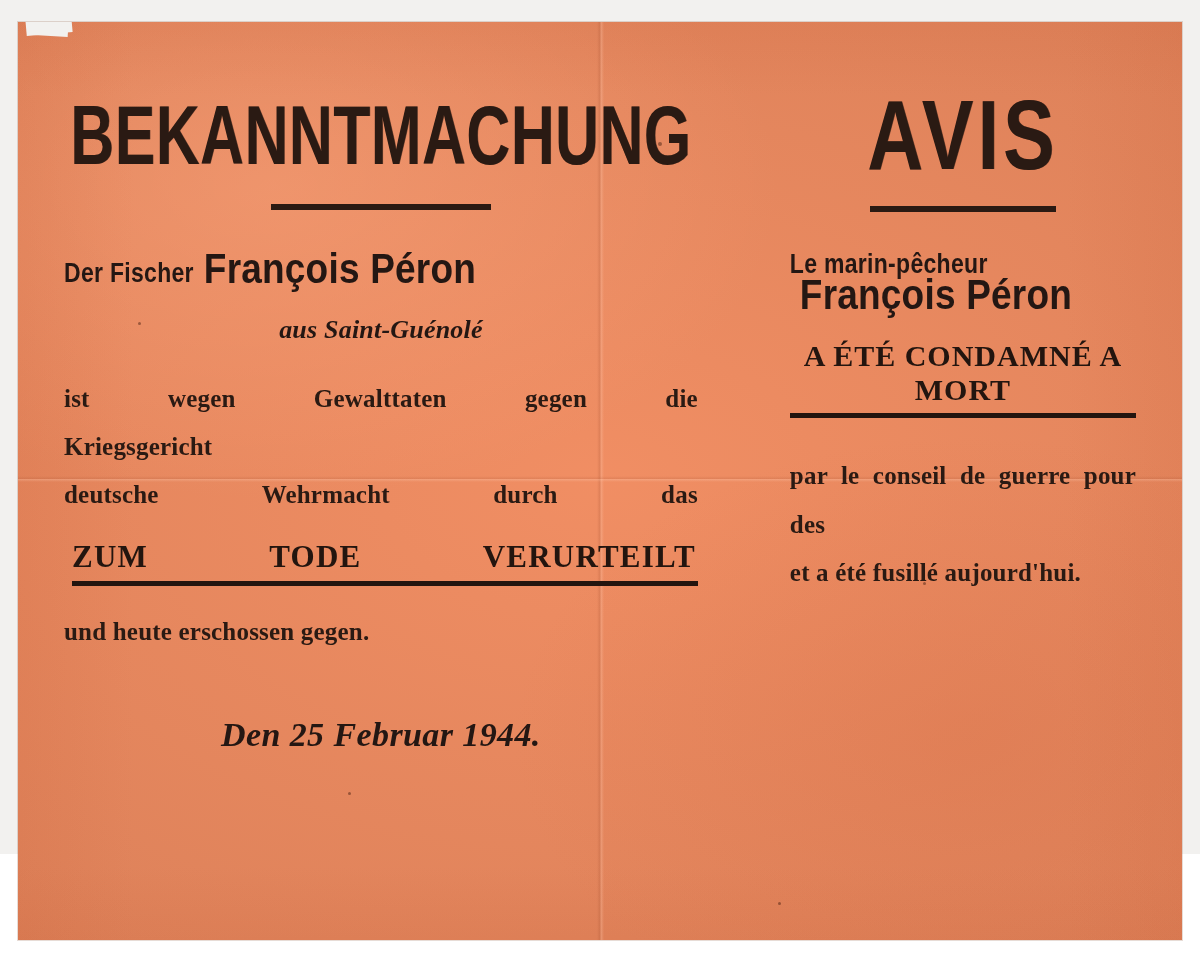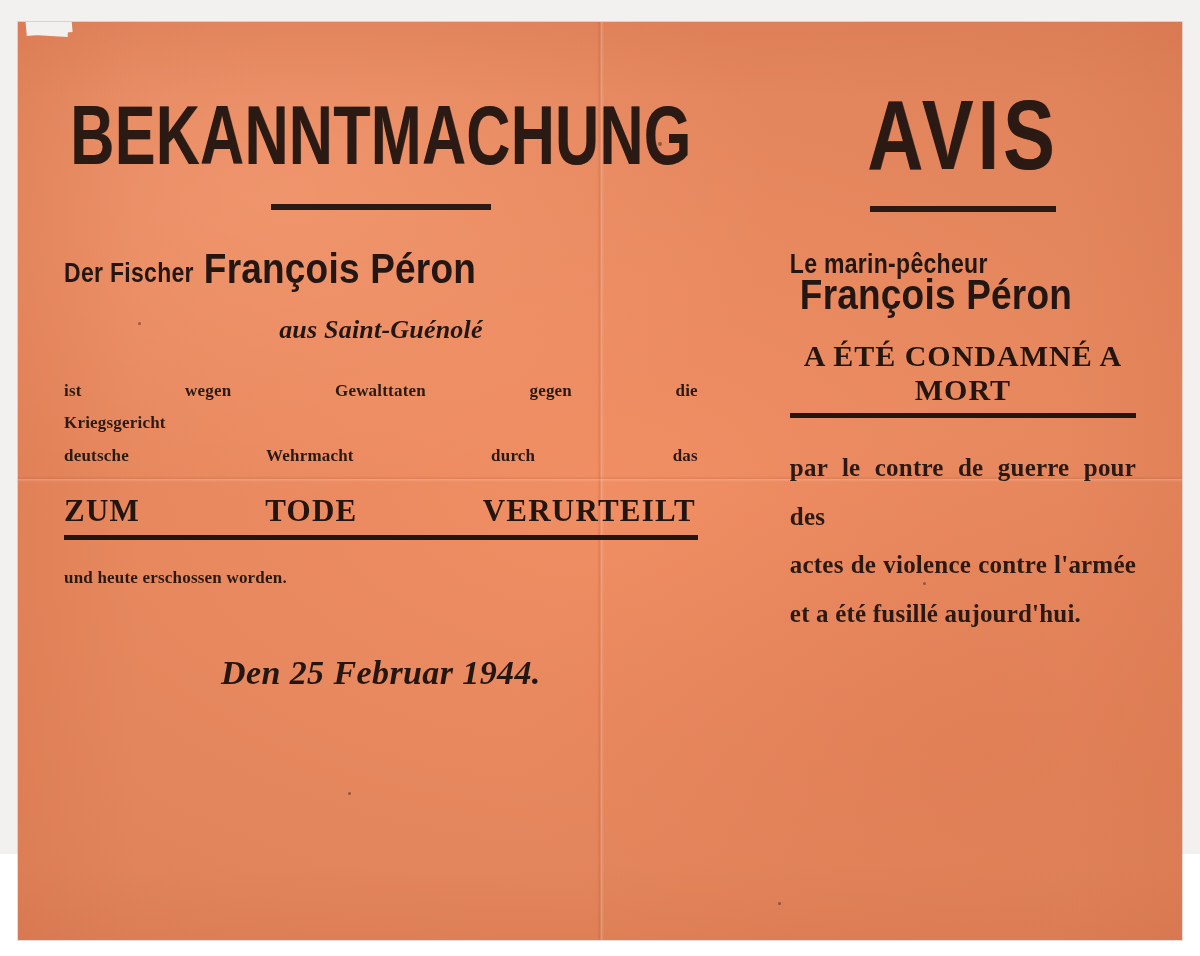--- a/index.html
+++ b/index.html
@@ -192,21 +192,21 @@
     font-style: italic;
     font-weight: bold;
   }
 
   .body-block {
     margin-top: 34px;
   }
   .body-line {
     font-family: "Liberation Serif", serif;
     font-weight: bold;
-    font-size: 17px;
+    font-size: 25px;
     line-height: 1.92;
     color: #2a1a13;
     letter-spacing: 0.2px;
   }
   .justify {
     text-align: justify;
     text-align-last: justify;
   }
   .body-line.left {
     text-align: left;
@@ -221,24 +221,25 @@
     border-bottom: 5px solid #23150f;
     display: block;
     padding-bottom: 6px;
   }
   .verdict-de {
     margin-top: 20px;
     margin-bottom: 22px;
     text-align: justify;
     text-align-last: justify;
     padding-right: 2px;
+    margin-left: 8px;
   }
   .verdict-fr {
     margin-top: 24px;
-    margin-bottom: 26px;
+    margin-bottom: 34px;
     font-size: 30px;
     letter-spacing: 1px;
     text-align: center;
   }
 
   .date-line {
     font-family: "Liberation Serif", serif;
     font-style: italic;
     font-weight: bold;
     font-size: 34px;
@@ -286,43 +287,42 @@
 
         <div class="line-origin">aus Saint-Guénolé</div>
 
         <div class="body-block">
           <div class="body-line justify">ist wegen Gewalttaten gegen die</div>
           <div class="body-line left">Kriegsgericht</div>
           <div class="body-line justify">deutsche Wehrmacht durch das</div>
 
           <div class="verdict verdict-de">ZUM TODE VERURTEILT</div>
 
-          <div class="body-line left">und heute erschossen worden.</div>
+          <div class="body-line left">und heute erschossen gegen.</div>
         </div>
 
         <div class="date-line">Den 25 Februar 1944.</div>
       </div>
 
       <div class="column fr-col">
 
         <div class="notice-title title-fr">AVIS</div>
 
         <div class="title-rule rule-fr"></div>
 
         <div class="line-name">
           <span class="name-prefix">Le marin-pêcheur</span><span class="name-main">François Péron</span>
         </div>
 
 
         <div class="body-block">
 
           <div class="verdict verdict-fr">A ÉTÉ CONDAMNÉ A MORT</div>
 
-          <div class="body-line justify">par le contre de guerre pour des</div>
-          <div class="body-line justify">actes de violence contre l'armée</div>
+          <div class="body-line justify">par le conseil de guerre pour des</div>
 
           <div class="body-line left">et a été fusillé aujourd'hui.</div>
         </div>
 
       </div>
 
     </div>
   </div>
 </div>
 

